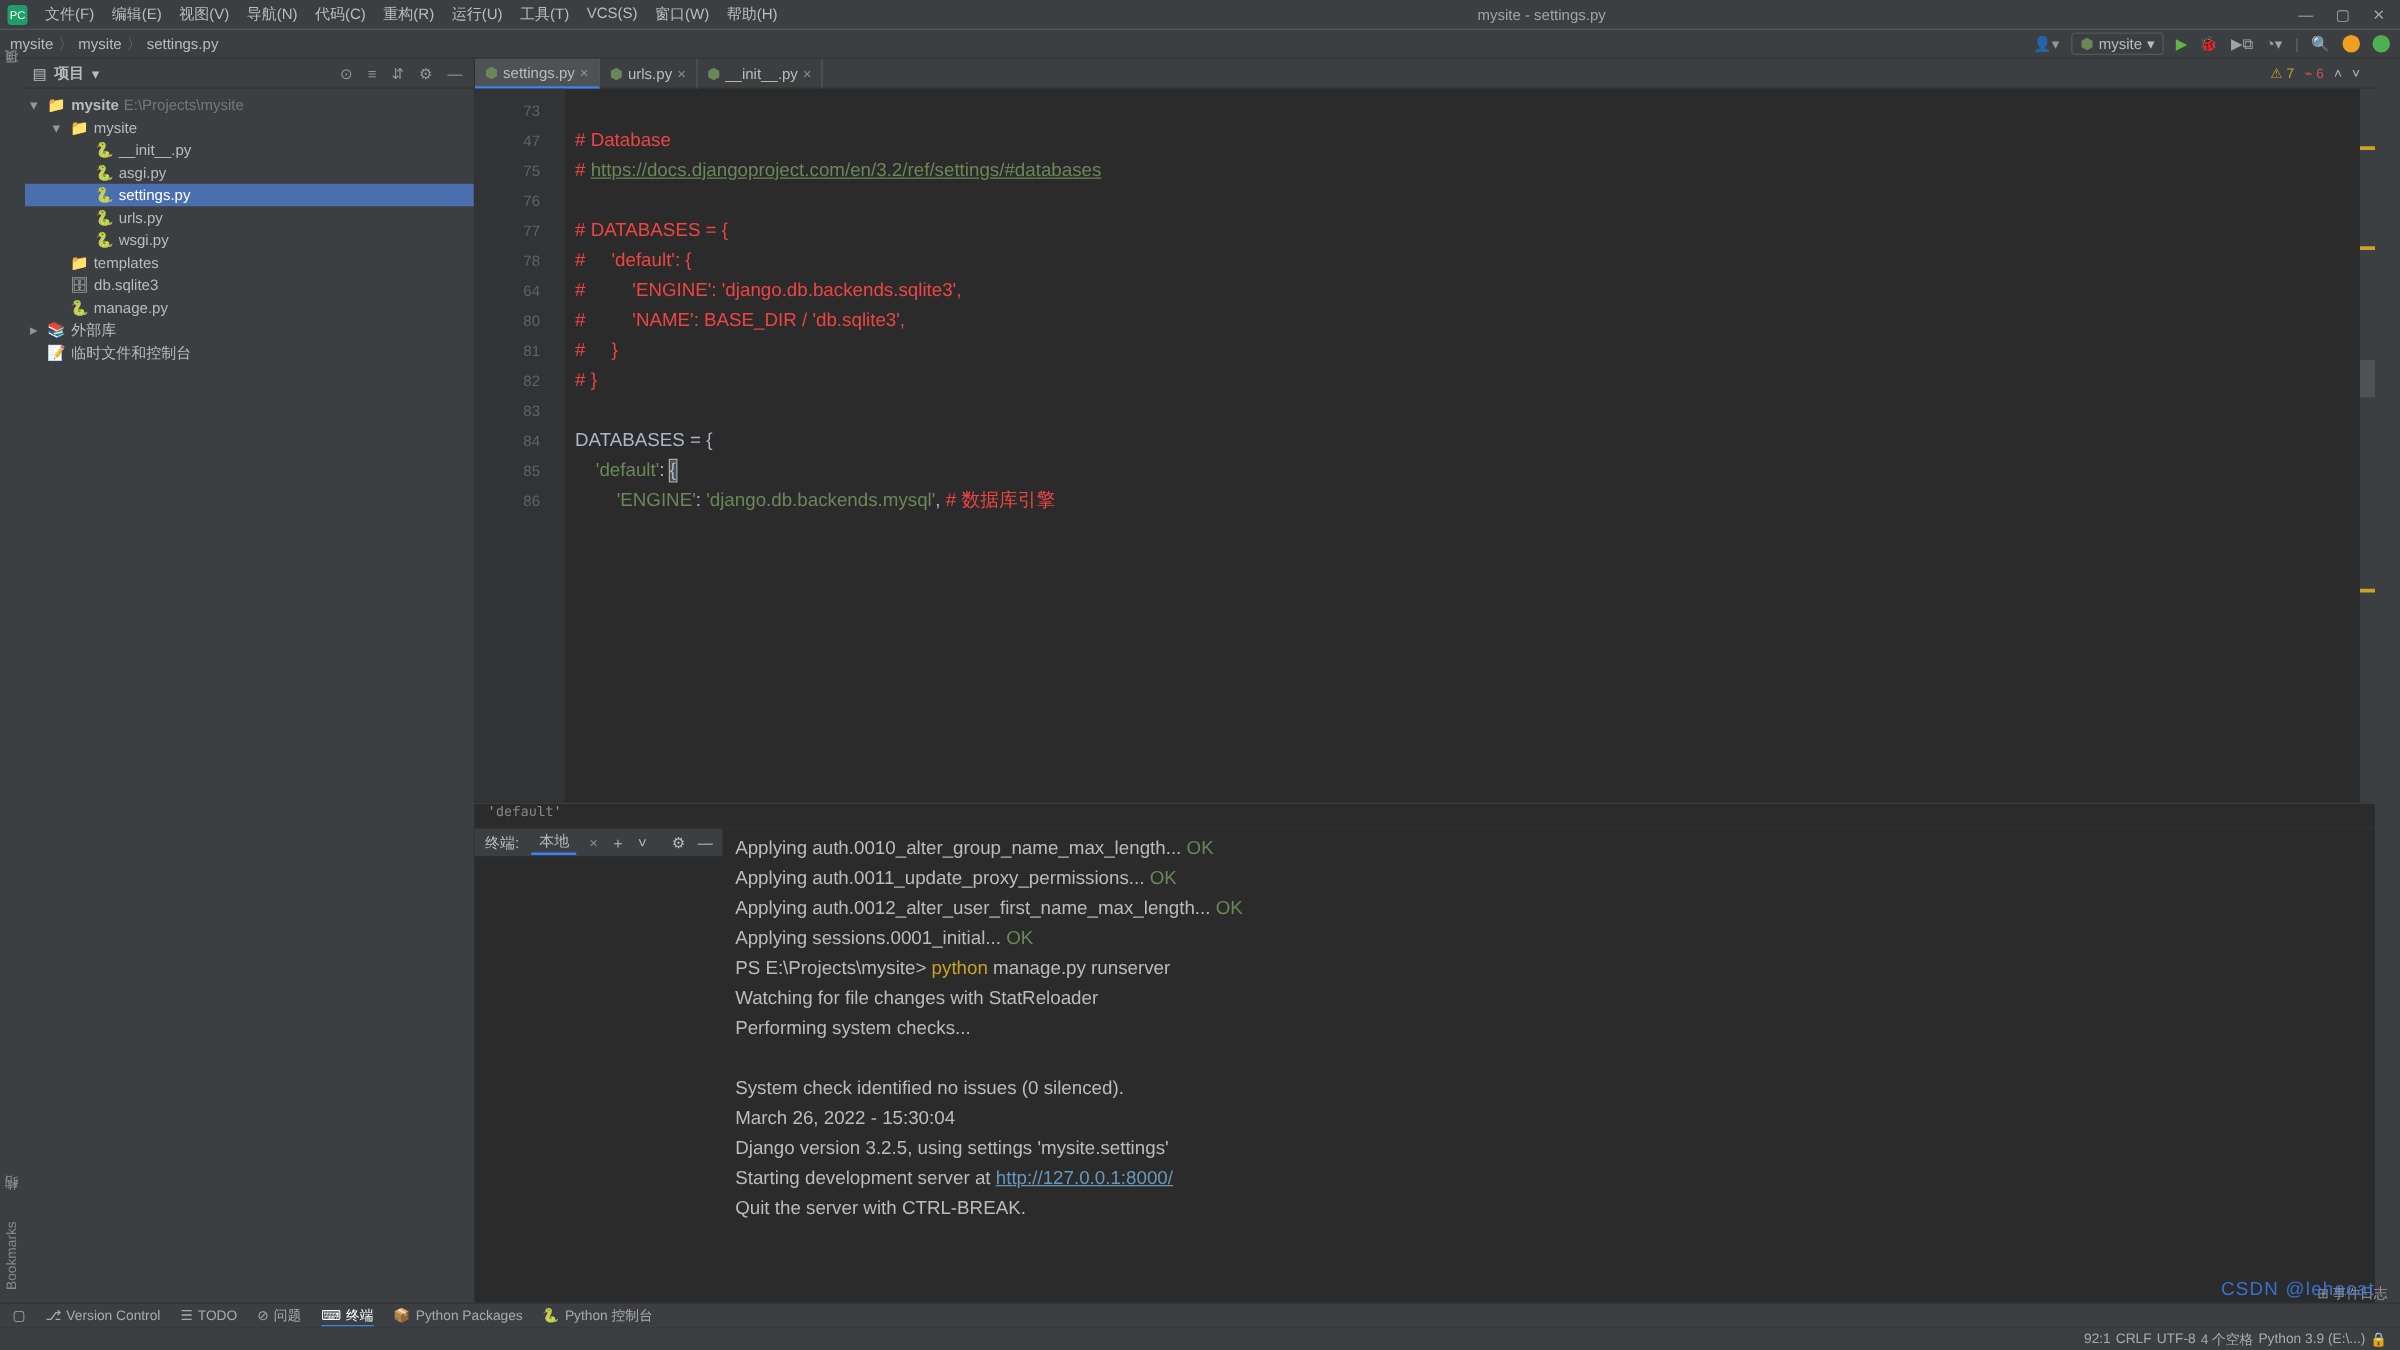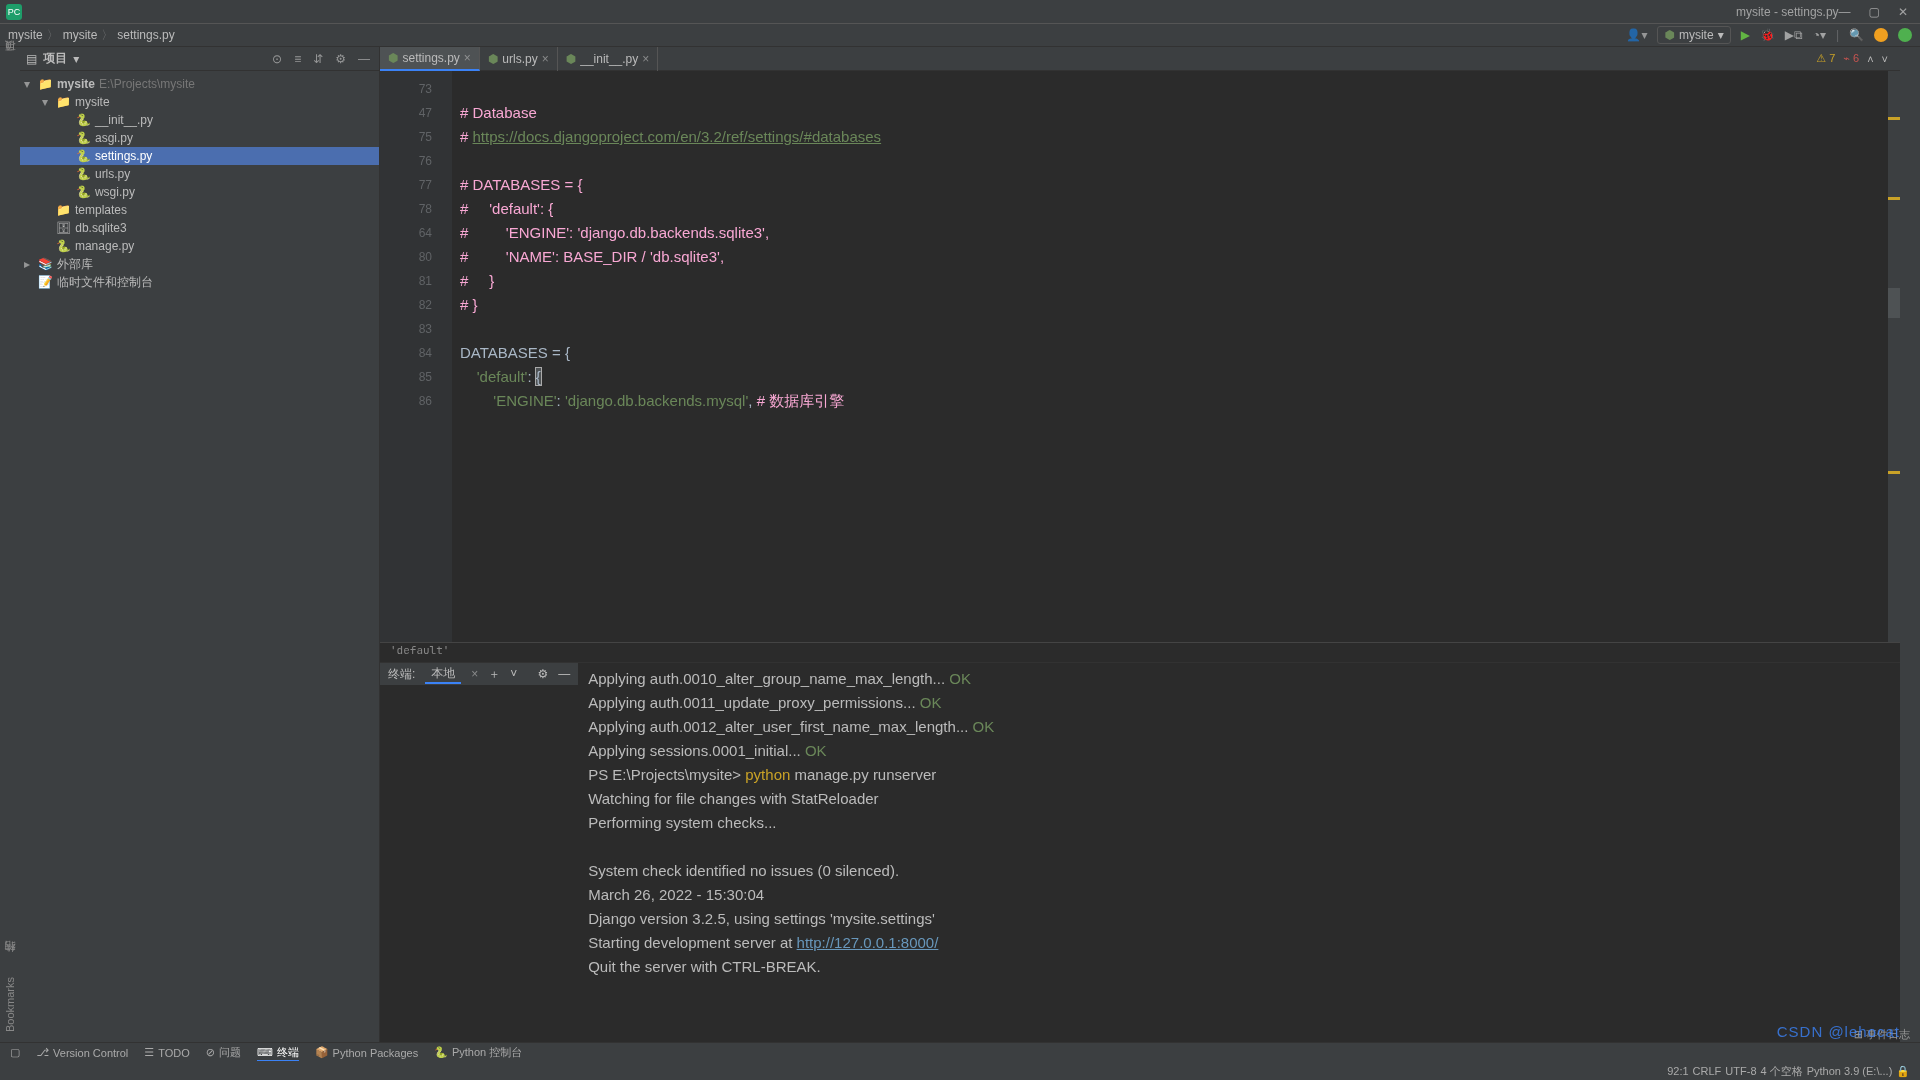--- a/index.html
+++ b/index.html
@@ -4,21 +4,21 @@
 <style>
 * { margin:0; padding:0; box-sizing:border-box; font-family:"Microsoft YaHei","Segoe UI",sans-serif; }
 body { width:1920px; height:1080px; background:#2b2b2b; color:#bbb; font-size:12px; overflow:hidden; position:relative; }
 .mono { font-family:"Consolas","JetBrains Mono",monospace; }
 
 
 .titlebar { height:24px; background:#3c3f41; display:flex; align-items:center; padding:0 6px; color:#bbb; border-bottom:1px solid #555; }
 .titlebar .logo { width:16px; height:16px; background:#1e9e6a; border-radius:3px; margin-right:8px; display:flex; align-items:center; justify-content:center; font-size:9px; color:#fff;}
 .menubar { display:flex; gap:2px; }
 .menubar span { padding:0 6px; cursor:default; }
-.title-center { flex:1; text-align:right; opacity:.8; }
+.title-center { flex:1; text-align:center; opacity:.8; }
 .win-controls { display:flex; gap:18px; padding-right:6px; opacity:.8; }
 .win-controls span { cursor:default; }
 
 
 .navbar { height:23px; background:#3c3f41; display:flex; align-items:center; padding:0 8px; font-size:12px; border-bottom:1px solid #323232; }
 .breadcrumb { display:flex; gap:4px; align-items:center; }
 .nav-right { margin-left:auto; display:flex; align-items:center; gap:10px; }
 .run-config { border:1px solid #555; padding:1px 6px; border-radius:3px; display:flex; align-items:center; gap:4px;}
 .icon-play { color:#62b543; }
 .icon-bug { color:#4f9c4f; }
@@ -54,21 +54,21 @@
 .tab .close { opacity:.6; }
 .analysis { margin-left:auto; padding-right:12px; display:flex; gap:8px; font-size:11px; align-items:center;}
 .analysis .warn{color:#c9a227;} .analysis .err{color:#c75450;}
 
 .editor { flex:1; display:flex; background:#2b2b2b; position:relative;}
 .gutter { width:60px; background:#313335; text-align:right; padding:6px 8px 0 0; color:#606366;}
 .gutter div { height:24px; line-height:24px; }
 .foldcol { width:12px; background:#313335; }
 .code { flex:1; padding:6px 0 0 8px; white-space:pre; }
 .code div { height:24px; line-height:24px; font-size:15px;}
-.comment{ color:#f9a8d4;} .string{color:#6a8759;} .link{color:#6a8759; text-decoration:underline;} .ident{color:#a9b7c6;} .caret{background:#4e5254; outline:1px solid #aaa;}
+.comment{ color:#ef4444;} .string{color:#6a8759;} .link{color:#6a8759; text-decoration:underline;} .ident{color:#a9b7c6;} .caret{background:#4e5254; outline:1px solid #aaa;}
 .crumbline{ height:20px; font-size:11px; color:#888; padding-left:10px; border-top:1px solid #444;}
 .scrollstrip{ position:absolute; right:0; top:0; width:12px; height:100%; background:#3c3f41;}
 .scrollstrip .mk{position:absolute; width:100%; height:3px;}
 
 
 .termpanel { height:380px; background:#2b2b2b; display:flex; border-top:1px solid #323232;}
 .termhead { height:22px; background:#3c3f41; display:flex; align-items:center; padding:0 8px; gap:10px; font-size:12px;}
 .termhead .ttab { border-bottom:2px solid #3b82f6; padding:0 6px;}
 .termhead .spacer{flex:1;}
 .termbody { flex:1; padding:4px 10px; font-size:15px; line-height:24px; color:#bbb; overflow:hidden;}
@@ -81,20 +81,33 @@
 .toolbar-bottom .spacer{flex:1;}
 .statusbar{ height:18px; background:#3c3f41; display:flex; align-items:center; padding:0 10px; gap:4px; font-size:11px; color:#aaa; justify-content:flex-end;}
 .watermark{position:absolute; right:20px; bottom:40px; color:#3b82f6; font-size:15px; letter-spacing:1px; opacity:.8;}
 .event-log{position:absolute; right:10px; bottom:38px; font-size:11px; color:#999; display:flex; flex-direction:column; align-items:flex-end;}
 </style>
 </head>
 <body>
 
 <div class="titlebar">
   <div class="logo">PC</div>
+  <div class="menubar" id="menubar">
+      <span>文件(F)</span>
+      <span>编辑(E)</span>
+      <span>视图(V)</span>
+      <span>导航(N)</span>
+      <span>代码(C)</span>
+      <span>重构(R)</span>
+      <span>运行(U)</span>
+      <span>工具(T)</span>
+      <span>VCS(S)</span>
+      <span>窗口(W)</span>
+      <span>帮助(H)</span>
+    </div>
   <div class="title-center">mysite - settings.py</div>
   <div class="win-controls">
     <span>—</span>
     <span>▢</span>
     <span>✕</span>
   </div>
 </div>
 
 <div class="navbar">
   <div class="breadcrumb" id="crumbs">

